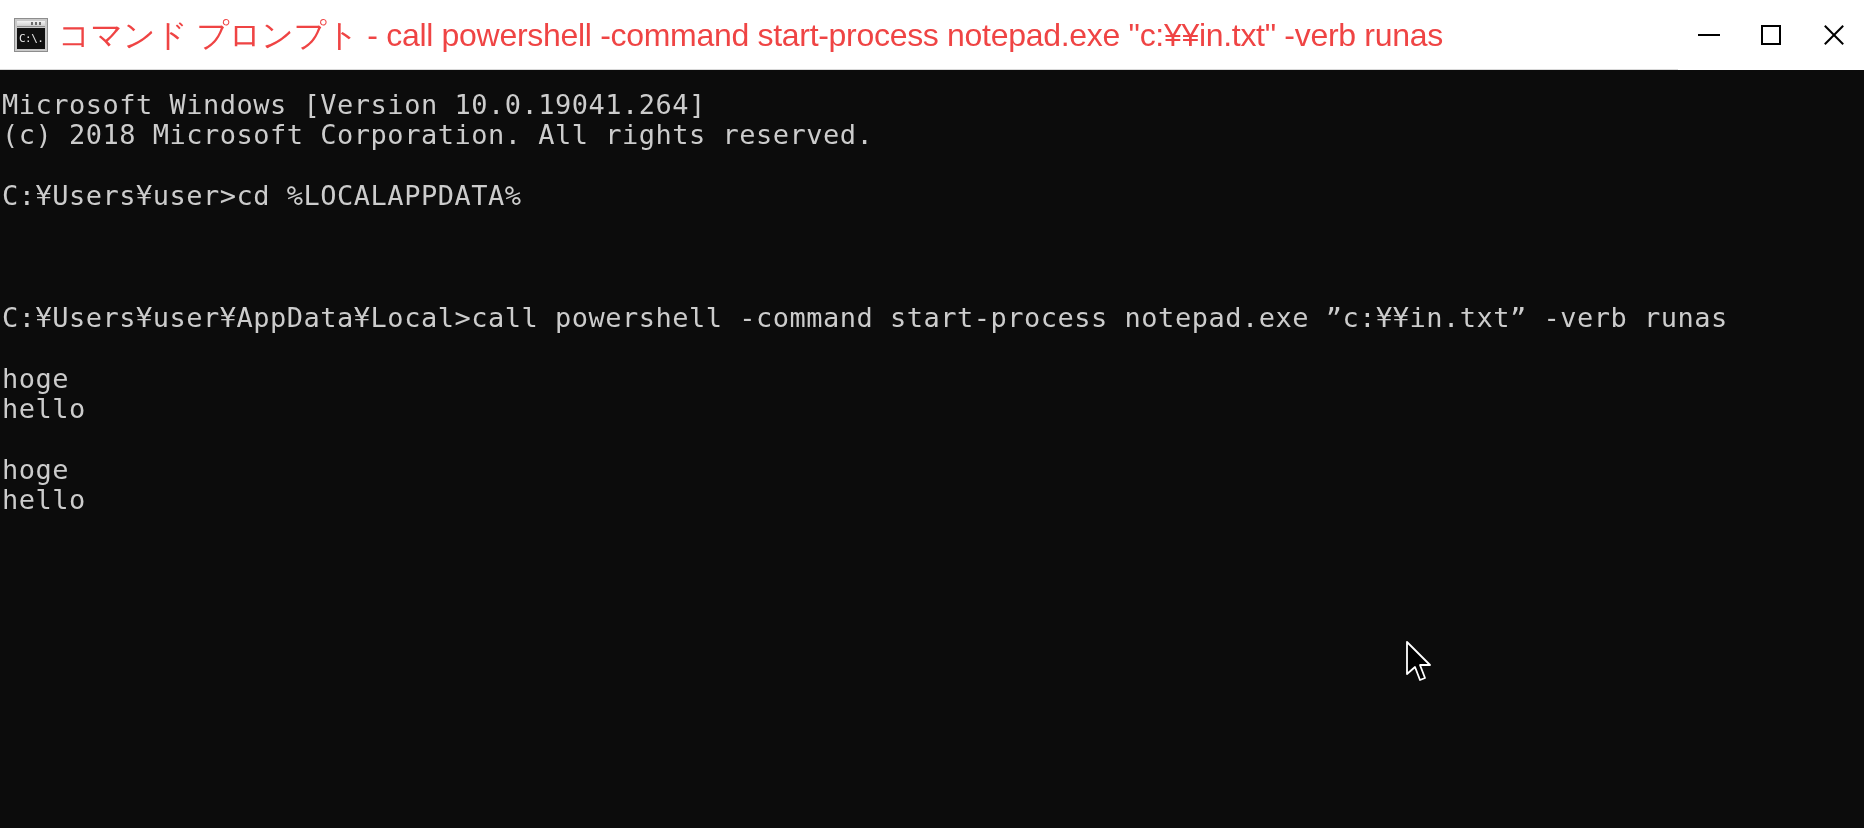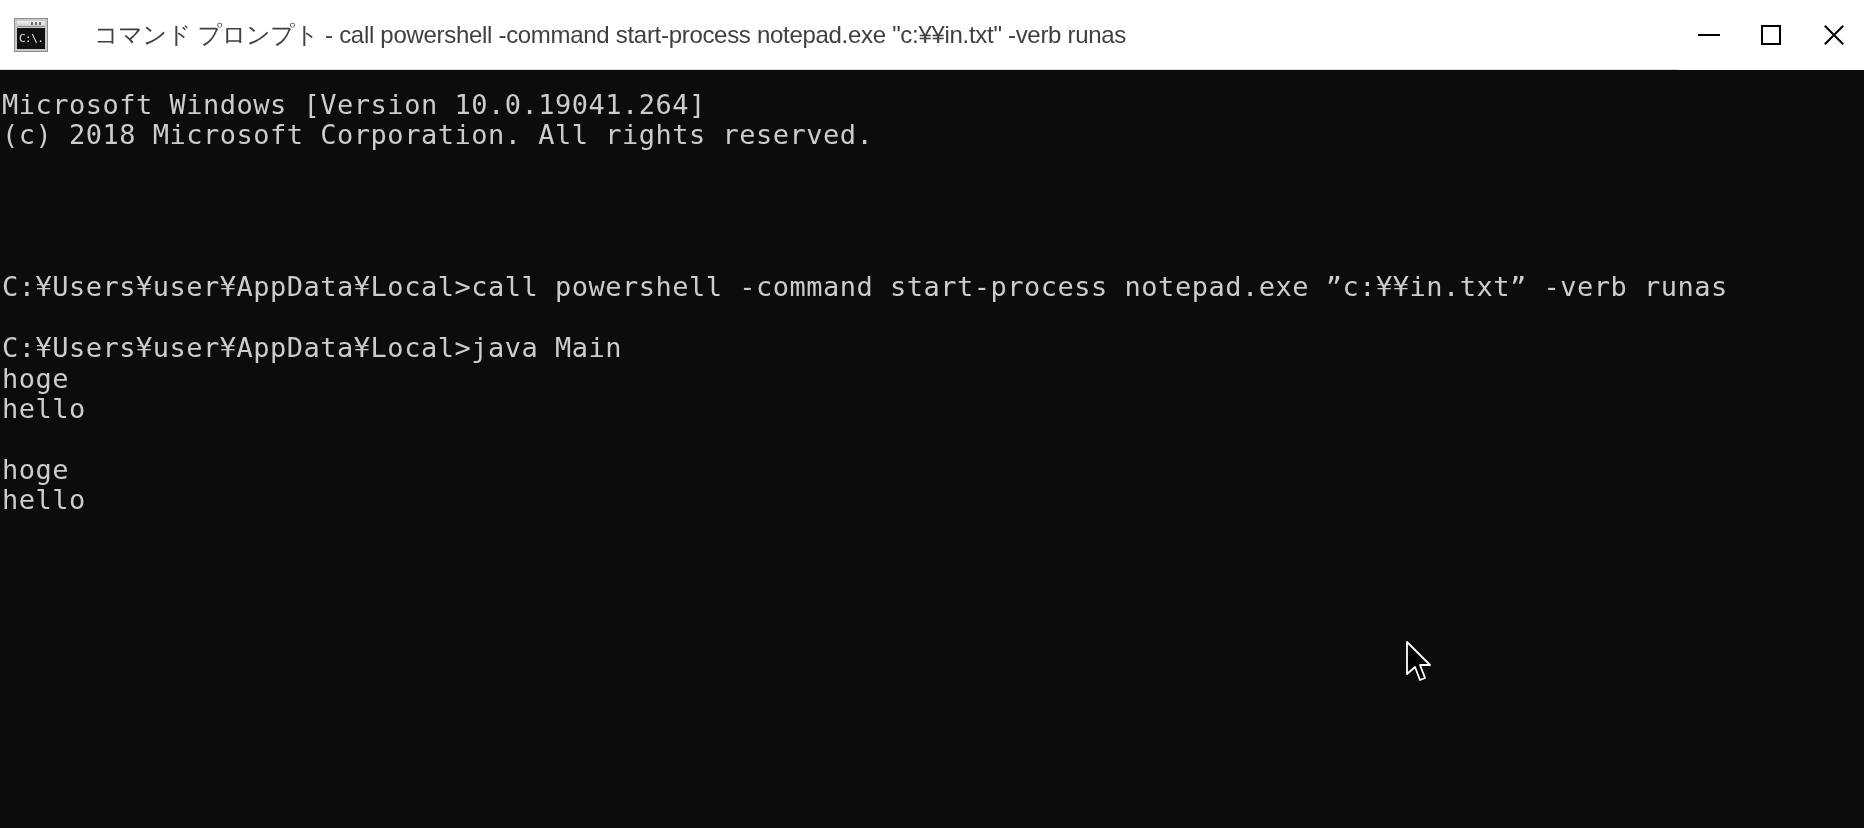--- a/index.html
+++ b/index.html
@@ -67,26 +67,25 @@
     color: #e6e6e6;
     font-family: "DejaVu Sans Mono", monospace;
     font-size: 11px;
     line-height: 21px;
     letter-spacing: -0.5px;
     text-align: left;
     padding-left: 2px;
     white-space: nowrap;
   }
   .title-text {
-    font-size: 24px;
-    color: #404040;
+    font-size: 32px;
+    color: #ef4444;
     white-space: nowrap;
     letter-spacing: -0.3px;
     line-height: 1;
-    margin-left: 36px;
   }
 
   .titlebar-buttons {
     flex: 0 0 auto;
     display: flex;
     align-items: center;
     height: 70px;
   }
   .win-btn {
     width: 62px;
@@ -179,26 +178,26 @@
       <div class="win-btn">
         <span class="glyph-close"></span>
       </div>
     </div>
   </div>
 
   <div class="console" id="console-body">
       <div class="console-line">Microsoft Windows [Version 10.0.19041.264]</div>
       <div class="console-line">(c) 2018 Microsoft Corporation. All rights reserved.</div>
       <div class="console-line blank"> </div>
+      <div class="console-line">C:¥Users¥user&gt;cd %LOCALAPPDATA%</div>
       <div class="console-line blank"> </div>
       <div class="console-line blank"> </div>
       <div class="console-line blank"> </div>
       <div class="console-line">C:¥Users¥user¥AppData¥Local&gt;call powershell -command start-process notepad.exe ”c:¥¥in.txt” -verb runas</div>
       <div class="console-line blank"> </div>
-      <div class="console-line">C:¥Users¥user¥AppData¥Local&gt;java Main</div>
       <div class="console-line">hoge</div>
       <div class="console-line">hello</div>
       <div class="console-line blank"> </div>
       <div class="console-line">hoge</div>
       <div class="console-line">hello</div>
       <div class="console-line blank"> </div>
     </div>
 
   <svg class="cursor" viewBox="0 0 30 46" xmlns="http://www.w3.org/2000/svg" style="left: 1405px; top: 640px;">
     <path d="M2,2 L2,34 L10,27 L15,40 L20,38 L15,25 L25,25 Z" fill="#000000" stroke="#ffffff" stroke-width="1.8" stroke-linejoin="round"></path>

